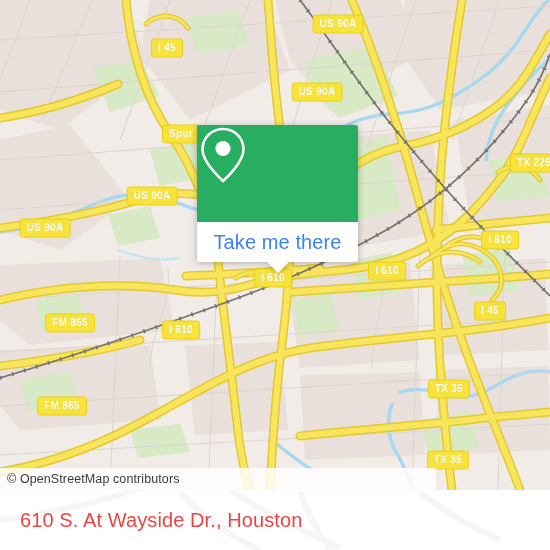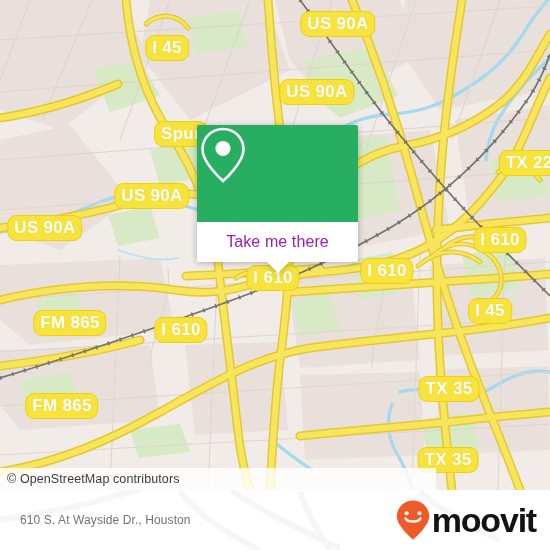--- a/index.html
+++ b/index.html
@@ -23,23 +23,23 @@
   .attrib span{
     font-size:12.5px;color:#3b3b3b;padding-left:7px;letter-spacing:.1px;
     white-space:nowrap;
   }
 
   
   .shield{
     position:absolute;
     background:#f7e33c;
     border:1.6px solid #e8d117;
-    border-radius:9px;
+    border-radius:3px;
     color:#ffffff;
-    font-size:17px;
+    font-size:10px;
     font-weight:bold;
     line-height:1;
     padding:3px 6px 4px 6px;
     white-space:nowrap;
     transform:translate(-50%,-50%);
     letter-spacing:.3px;
     text-shadow:0 0 1px rgba(180,160,0,.35);
   }
 
   
@@ -50,42 +50,42 @@
   .popup-head{
     height:97px;background:#27ae60;
     border-top-left-radius:2px;border-top-right-radius:2px;
     display:flex;align-items:center;justify-content:center;
   }
   .popup-body{
     height:40px;background:#ffffff;
     display:flex;align-items:center;justify-content:center;
     border-bottom-left-radius:2px;border-bottom-right-radius:2px;
   }
-  .popup-body span{font-size:16px;color:#a21caf;letter-spacing:.1px;}
+  .popup-body span{font-size:20px;color:#3b82f6;letter-spacing:.1px;}
   .popup-tail{
     position:absolute;left:50%;top:137px;transform:translateX(-50%);
     width:0;height:0;
     border-left:11px solid transparent;
     border-right:11px solid transparent;
     border-top:11px solid #ffffff;
   }
 
   
   .footer{
     position:absolute;left:0;top:490px;width:550px;height:60px;
     background:#ffffff;overflow:hidden;
     display:flex;align-items:center;justify-content:space-between;
   }
   .footer-ghost{
     position:absolute;left:0;top:-490px;width:550px;height:550px;
     opacity:.10;pointer-events:none;
   }
   .footer-addr{
     position:relative;z-index:2;
-    font-size:12px;color:#737373;padding-left:20px;letter-spacing:.1px;
+    font-size:20px;color:#ef4444;padding-left:20px;letter-spacing:.1px;
     white-space:nowrap;
   }
   .brand{position:relative;z-index:2;display:flex;align-items:center;padding-right:14px;}
   .brand-word{
     font-size:34px;font-weight:bold;color:#131313;letter-spacing:-1.2px;
     line-height:1;margin-left:1px;
   }
 </style>
 </head>
 <body>
@@ -292,24 +292,15 @@
     <svg class="footer-ghost" width="550" height="550" viewBox="0 0 550 550">
       <g stroke="#b9b2ae" stroke-width="6" fill="none">
         <path d="M0,520 C60,512 120,498 180,474"></path>
         <path d="M230,490 C260,510 300,530 340,548"></path>
         <path d="M300,492 C310,520 320,534 330,550"></path>
         <path d="M180,492 C200,516 230,536 260,550"></path>
         <path d="M420,492 C440,510 470,526 500,540"></path>
       </g>
     </svg>
     <div class="footer-addr">610 S. At Wayside Dr., Houston</div>
-    <div class="brand">
-      <svg width="36" height="42" viewBox="0 0 36 42">
-        <path d="M18 1.5 C9 1.5 1.8 8.6 1.8 17.4 C1.8 27 18 40.5 18 40.5 C18 40.5 34.2 27 34.2 17.4 C34.2 8.6 27 1.5 18 1.5 Z" fill="#ef5a28"></path>
-        <circle cx="11.6" cy="14.2" r="2.05" fill="#ffffff"></circle>
-        <circle cx="24.4" cy="14.2" r="2.05" fill="#ffffff"></circle>
-        <path d="M10.6 19.4 C12.6 23.6 23.4 23.6 25.4 19.4" stroke="#ffffff" stroke-width="2.4" fill="none" stroke-linecap="round"></path>
-      </svg>
-      <div class="brand-word">moovit</div>
-    </div>
   </div>
 
 </div>
 
 </body></html>

